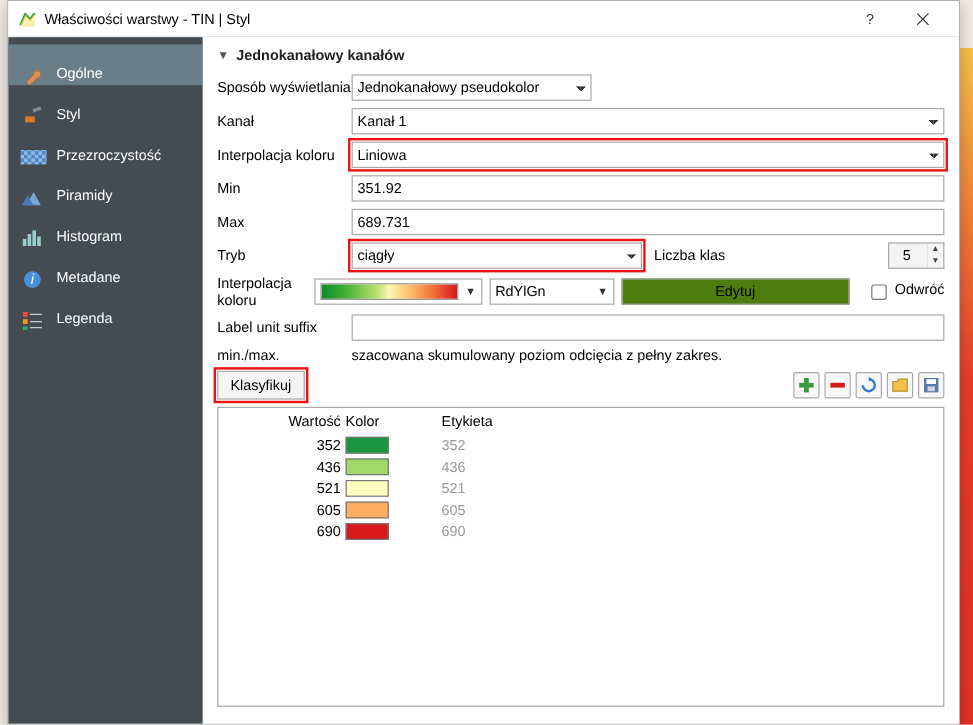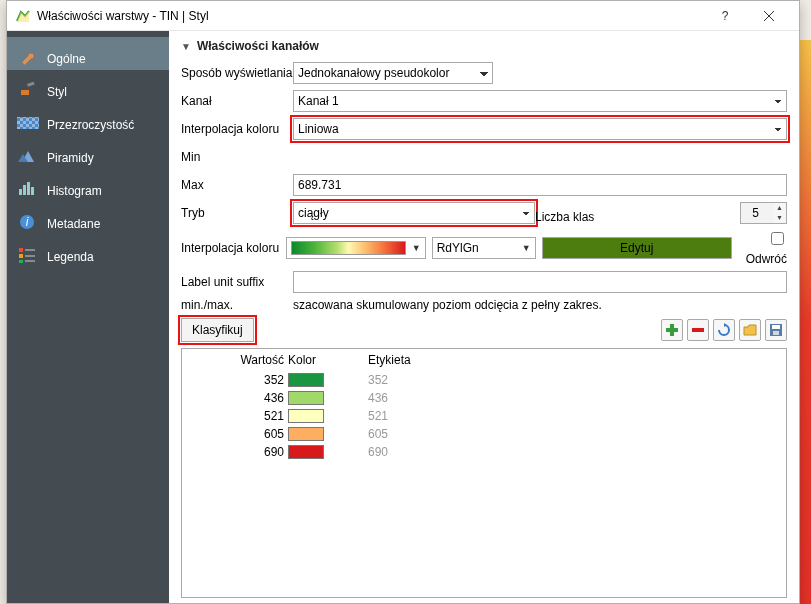--- a/index.html
+++ b/index.html
@@ -5,46 +5,46 @@
   * { box-sizing: border-box; font-family: "Segoe UI", Tahoma, sans-serif; font-size: 12px; }
   body { margin: 0; background: #f0ebe4; width: 811px; height: 604px; overflow: hidden; position: relative; }
   .bg-strip-right { position:absolute; right:0; top:40px; bottom:0; width:14px; background: linear-gradient(#f7c24a,#e93a2a,#e43128); z-index:0;}
   .window { position:absolute; left:6px; top:0; width:794px; height:604px; background:#fff; border:1px solid #b0b0b0; box-shadow:0 4px 12px rgba(0,0,0,0.25); z-index:2; }
   .titlebar { height:30px; display:flex; align-items:center; padding:0 8px; border-bottom:1px solid #e6e6e6; background:#fff;justify-content:flex-end; }
   .titlebar .icon { width:16px; height:16px; margin-right:6px; }
   .titlebar .title { flex:1; color:#000; }
   .titlebar .winbtn { width:44px; height:28px; display:flex; align-items:center; justify-content:center; color:#333; }
   .body { display:flex; height:calc(100% - 30px); }
   .sidebar { width:162px; background:#444c52; color:#fff; padding-top:6px; }
-  .sidebar .item { display:flex; align-items:flex-end; height:33px; padding:4px 10px; gap:8px; cursor:pointer; }
+  .sidebar .item { display:flex; align-items:flex-start; height:33px; padding:17px 10px; gap:8px; cursor:pointer; }
   .sidebar .item.sel { background:#6a7e8a; }
   .sidebar .item .sicon { width:22px; height:18px; display:flex; align-items:center; justify-content:center; }
   .main { flex:1; background:#fff; padding:4px 12px 0 12px; overflow:hidden; }
   .section-head { display:flex; align-items:center; gap:6px; font-weight:bold; color:#222; margin:4px 0 8px 0; }
   .section-head .arrow { font-size:10px; color:#555; }
   .form-row { display:flex; align-items:center; margin-bottom:4px; min-height:24px; }
   .lbl { width:112px; color:#000; }
   .ctl { flex:1; }
   select, input[type=text] { width:100%; height:22px; border:1px solid #a9a9a9; background:#fff; padding:0 4px; }
   select { appearance:none; -webkit-appearance:none; background-image:linear-gradient(45deg,transparent 50%,#333 50%),linear-gradient(-45deg,transparent 50%,#333 50%); background-position:right 8px top 9px,right 4px top 9px; background-size:4px 4px; background-repeat:no-repeat; padding-right:18px; }
   .short-select { width:200px; flex:none; }
   .redbox { outline:2px solid #e11; outline-offset:1px; }
-  .row-tryb .ctl { display:flex; align-items:flex-end; }
+  .row-tryb .ctl { display:flex; align-items:center; gap:10px; }
   .row-tryb select { width:242px; flex:none; }
   .liczba-lbl { color:#000; }
   .spinner-wrap { display:flex; align-items:center; margin-left:auto; }
   .spinner-wrap input { width:34px; height:22px; text-align:right; padding-right:14px; background:#f3f3f3; border:1px solid #a9a9a9; }
   .spinner-btns { width:14px; height:22px; border:1px solid #a9a9a9; border-left:none; background:#f6f6f6; display:flex; flex-direction:column; margin-left:-1px;}
   .spinner-btns div { flex:1; text-align:center; font-size:7px; line-height:9px; color:#444; }
   .row-colormap .ctl { display:flex; align-items:center; gap:6px; }
   .ramp-select { width:140px; height:22px; border:1px solid #a9a9a9; display:flex; align-items:center; padding:0 4px; gap:6px; }
   .ramp-bar { flex:1; height:14px; background:linear-gradient(to right,#0a8a2a 0%,#4cb43a 20%,#b8de6e 40%,#fef8b2 50%,#fdbe6e 65%,#f3703a 82%,#d7191c 100%); border:1px solid #999; }
   .ramp-name-select { width:104px; height:22px; border:1px solid #a9a9a9; display:flex; align-items:center; padding:0 4px; justify-content:space-between; }
   .edit-btn { width:190px; height:22px; border:1px solid #a9a9a9; background:#4d7c0f; text-align:center; line-height:20px; }
-  .checkbox-row { display:flex; align-items:flex-end; gap:4px; margin-left:8px;flex-direction:column; }
+  .checkbox-row { display:flex; align-items:flex-start; gap:4px; margin-left:8px; }
   .minmax-row { display:flex; align-items:center; margin:2px 0 6px 0; }
   .minmax-row .lbl { color:#000; }
   .minmax-row .txt { color:#000; }
   .btn-row { display:flex; align-items:center; margin:4px 0 6px 0; }
   .classify-btn { height:24px; padding:0 10px; border:1px solid #a9a9a9; background:#f4f4f4; }
   .icon-btns { margin-left:auto; display:flex; gap:4px; }
   .iconbtn { width:22px; height:22px; border:1px solid #a9a9a9; background:#f7f7f7; display:flex; align-items:center; justify-content:center; border-radius:2px; }
   .class-table { border:1px solid #a9a9a9; height:250px; background:#fff; padding:4px 6px; overflow:auto; }
   .class-header, .class-row { display:flex; }
   .class-header { color:#000; margin-bottom:4px; }
@@ -153,40 +153,41 @@
               <line x1="6" y1="14" x2="16" y2="14" stroke="#ccc"></line>
             </svg>
           </span>
         <span>Legenda</span>
       </div>
     </div>
 
     <div class="main">
       <div class="section-head">
         <span class="arrow">▼</span>
-        <span>Właściwości kanałów</span>
+        <span>Jednokanałowy kanałów</span>
       </div>
 
       <div class="form-row">
         <span class="lbl">Sposób wyświetlania</span>
         <select class="short-select"><option>Jednokanałowy pseudokolor</option></select>
       </div>
 
       <div class="form-row">
         <span class="lbl">Kanał</span>
         <div class="ctl"><select><option>Kanał 1</option></select></div>
       </div>
 
       <div class="form-row">
         <span class="lbl">Interpolacja koloru</span>
         <div class="ctl"><select class="redbox"><option>Liniowa</option></select></div>
       </div>
 
       <div class="form-row">
         <span class="lbl">Min</span>
+        <div class="ctl"><input type="text" value="351.92" style=""></div>
       </div>
 
       <div class="form-row">
         <span class="lbl">Max</span>
         <div class="ctl"><input type="text" value="689.731" style=""></div>
       </div>
 
       <div class="form-row row-tryb">
         <span class="lbl">Tryb</span>
         <div class="ctl">

